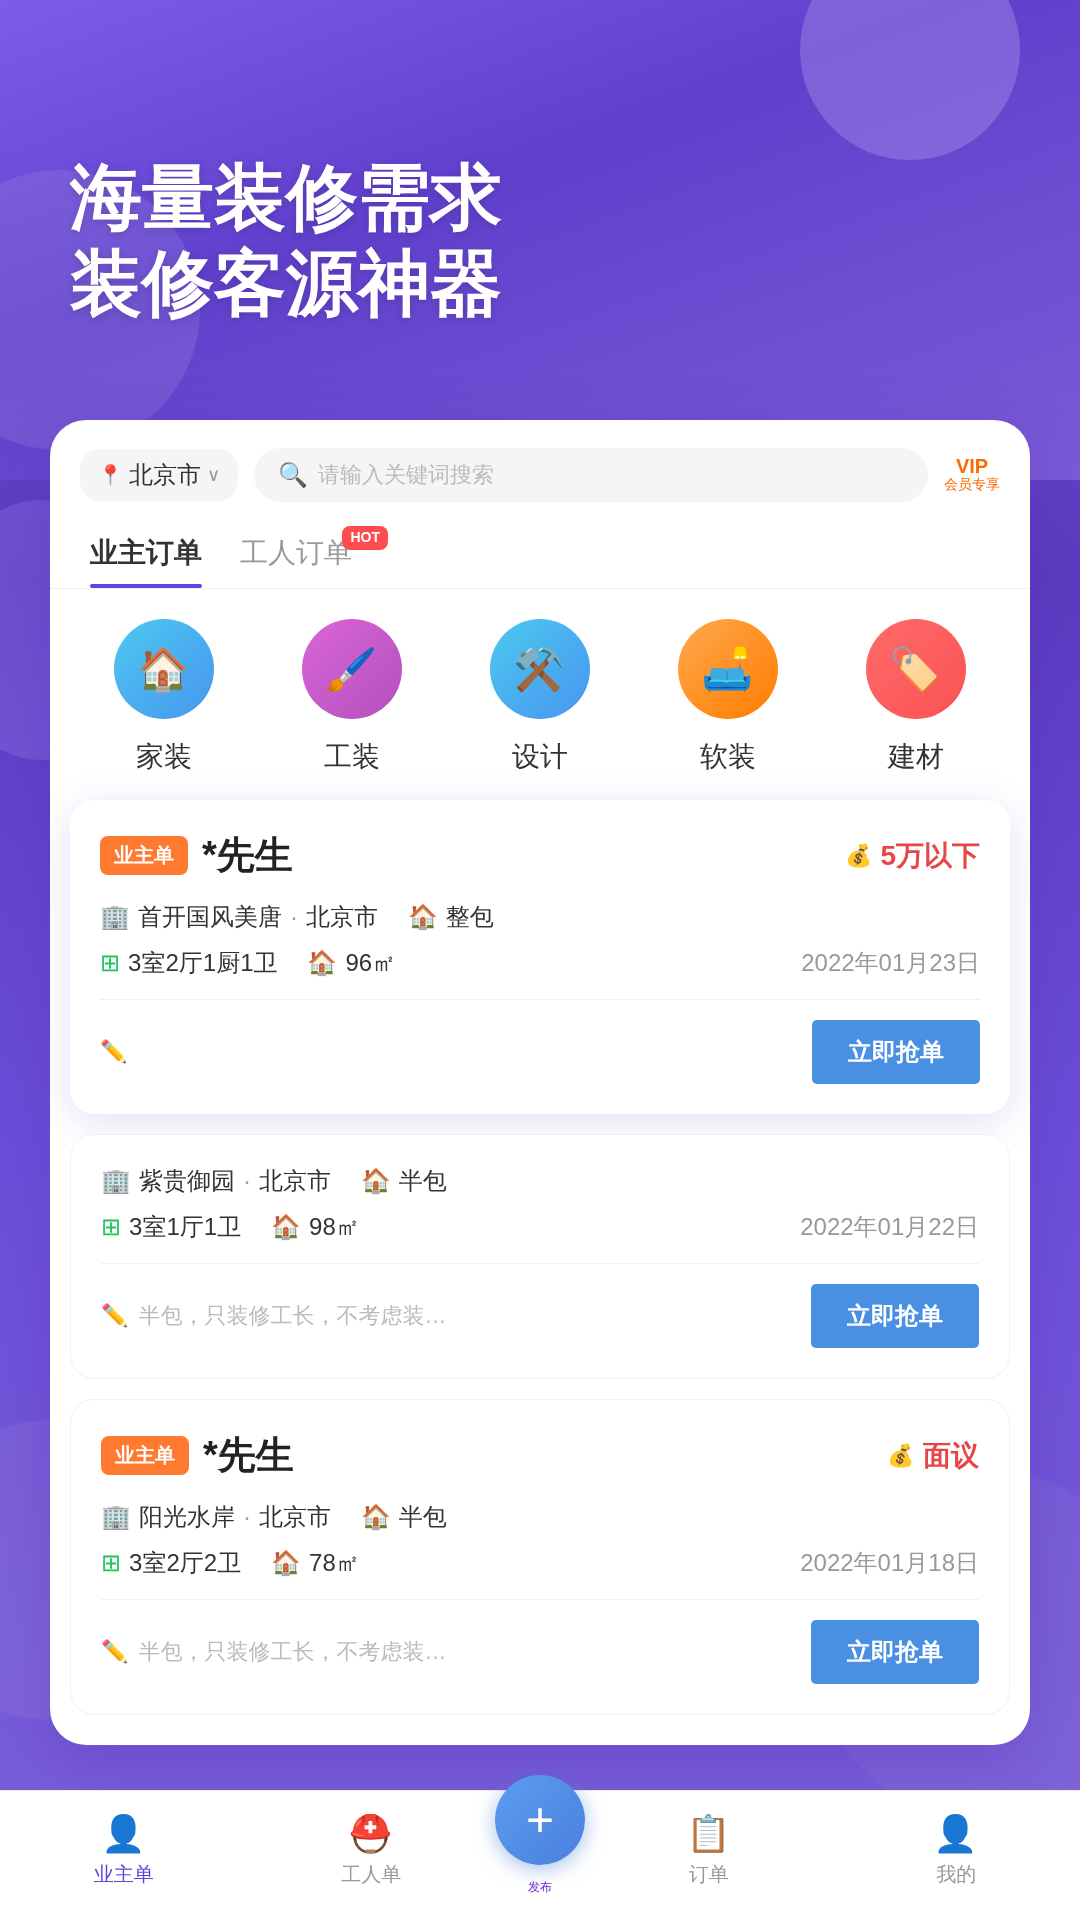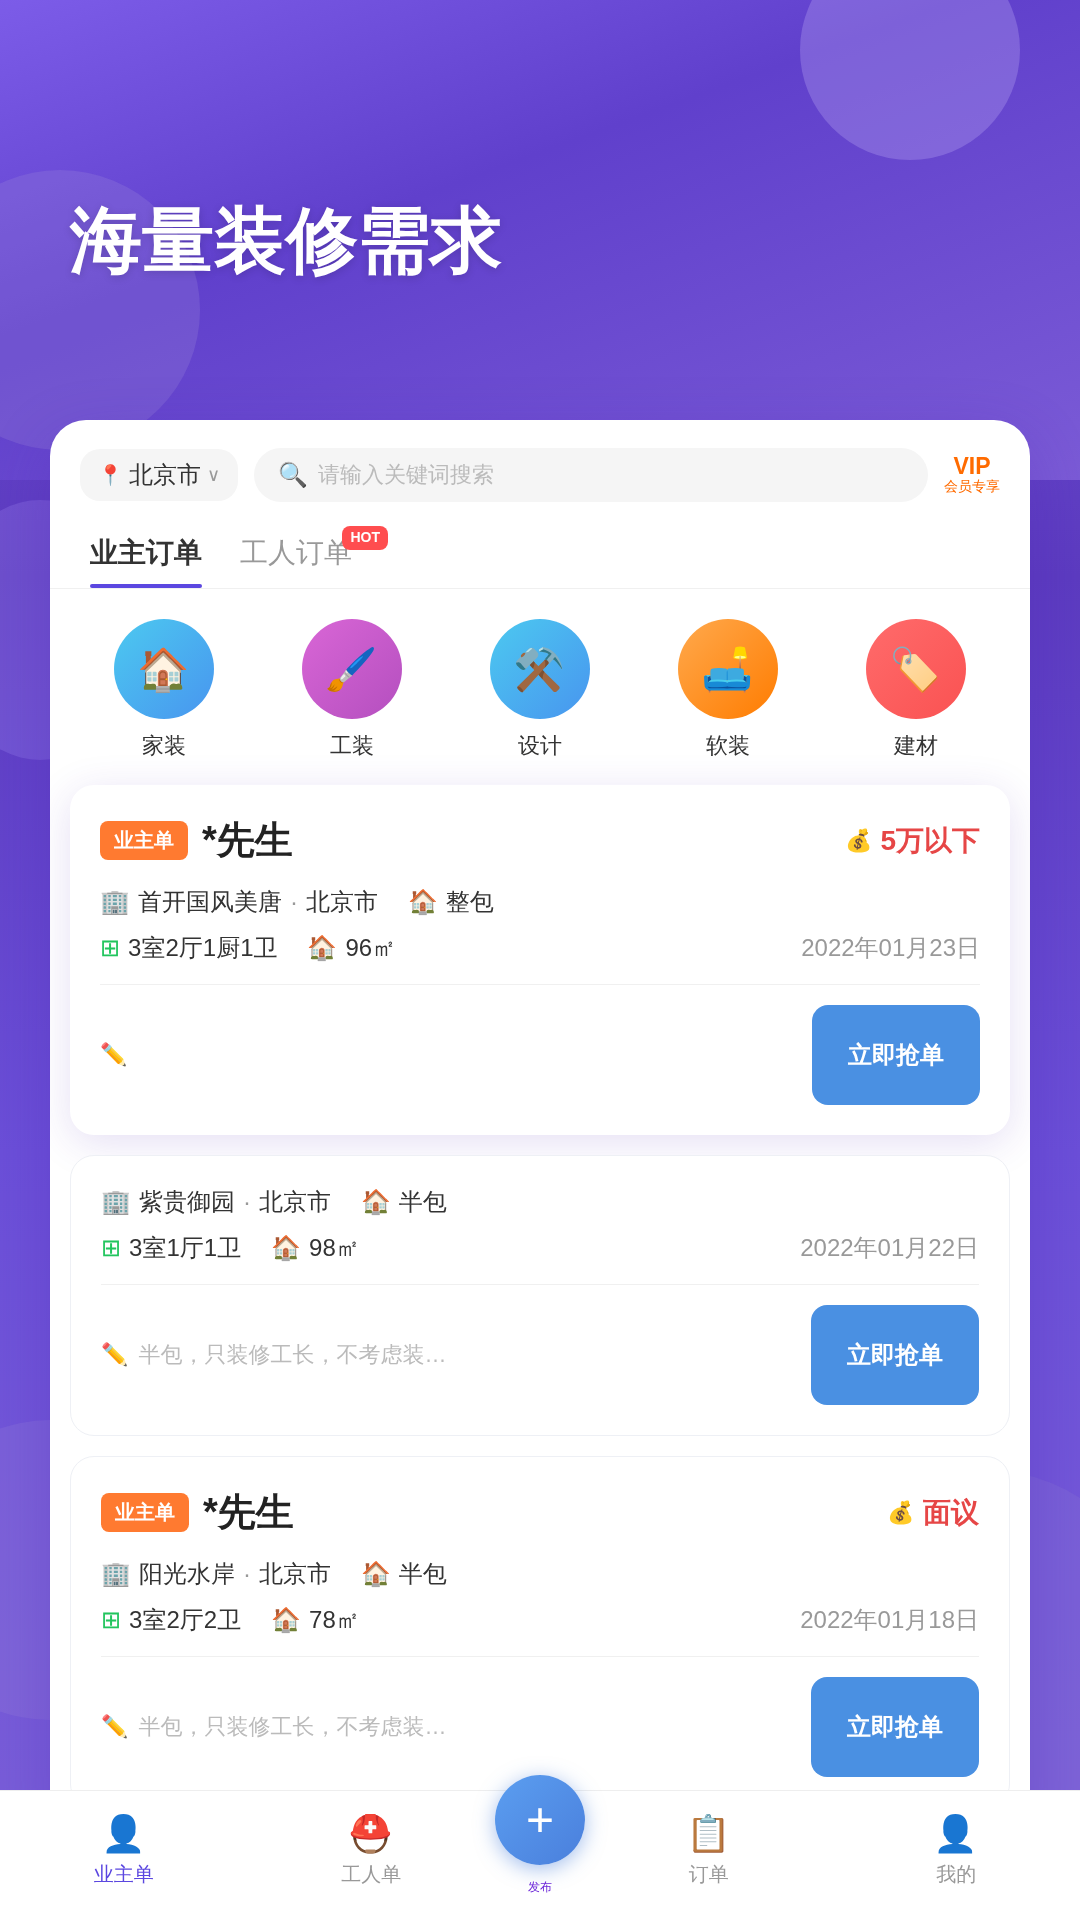--- a/index.html
+++ b/index.html
@@ -116,21 +116,21 @@
       font-size: 22px;
       color: #bbb;
     }
     .vip-badge {
       display: flex;
       flex-direction: column;
       align-items: center;
       cursor: pointer;
     }
     .vip-text {
-      font-size: 23px;
+      font-size: 20px;
       font-weight: 900;
       color: #ff6b00;
       line-height: 1;
     }
     .vip-sub {
       font-size: 14px;
       color: #ff6b00;
     }
 
     
@@ -196,22 +196,23 @@
       align-items: center;
       justify-content: center;
       font-size: 42px;
     }
     .cat-1 { background: linear-gradient(135deg, #4cc9f0, #4895ef); }
     .cat-2 { background: linear-gradient(135deg, #d966d6, #b44fbf); }
     .cat-3 { background: linear-gradient(135deg, #4cc9f0, #4895ef); }
     .cat-4 { background: linear-gradient(135deg, #ffa94d, #ff7c00); }
     .cat-5 { background: linear-gradient(135deg, #ff6b6b, #fa5252); }
     .category-label {
-      font-size: 22px;
+      font-size: 28px;
       color: #333;
+      margin-top: 7px;
     }
 
     
     .orders-section {
       padding: 0 0 10px 0;
     }
 
     
     .featured-card {
       background: #fff;
@@ -336,22 +337,22 @@
       overflow: hidden;
       text-overflow: ellipsis;
       white-space: nowrap;
       max-width: 380px;
     }
     .grab-btn {
       background: #4a90e2;
       color: #fff;
       font-size: 24px;
       font-weight: 700;
-      padding: 34px 36px;
-      border-radius: 16px;
+      padding: 16px 36px;
+      border-radius: 5px;
       cursor: pointer;
       white-space: nowrap;
       border: none;
     }
 
     
     .main-bg {
       position: absolute;
       top: 0; left: 0; right: 0; bottom: 0;
       background: linear-gradient(180deg, #7252d6 0%, #5c3bc0 30%, #6b4fd8 60%, #7b60d8 100%);
@@ -522,20 +523,21 @@
   </div>
 </div>
 
 <div class="content-wrapper">
 
   <div class="hero">
     <div class="hero-circle-top"></div>
     <div class="hero-circle-bottom"></div>
     <div class="hero-title">
       <div>海量装修需求</div>
+      <div>装修客源神器</div>
     </div>
   </div>
 
   <div class="app-container">
     <div class="app-card">
 
       <div class="search-area">
         <div class="location-btn">
           <span class="location-pin">📍</span>
           <span class="location-text">北京市</span>

